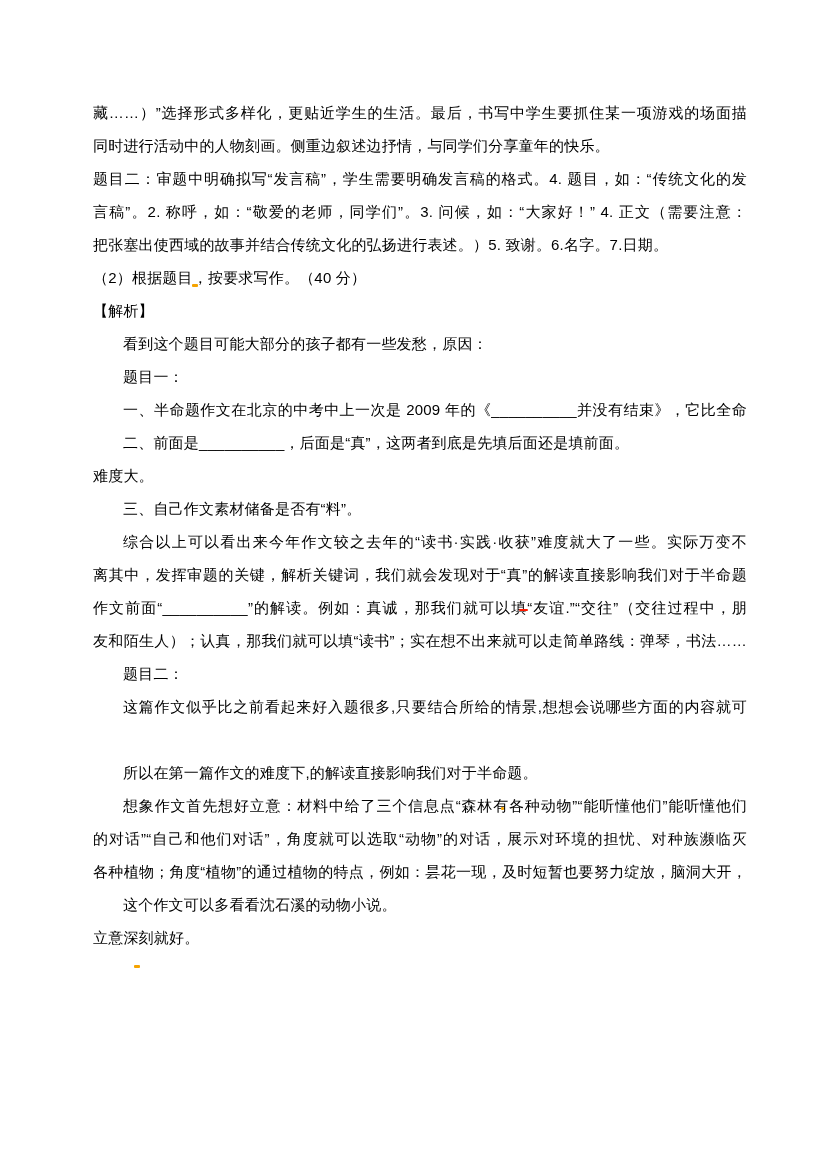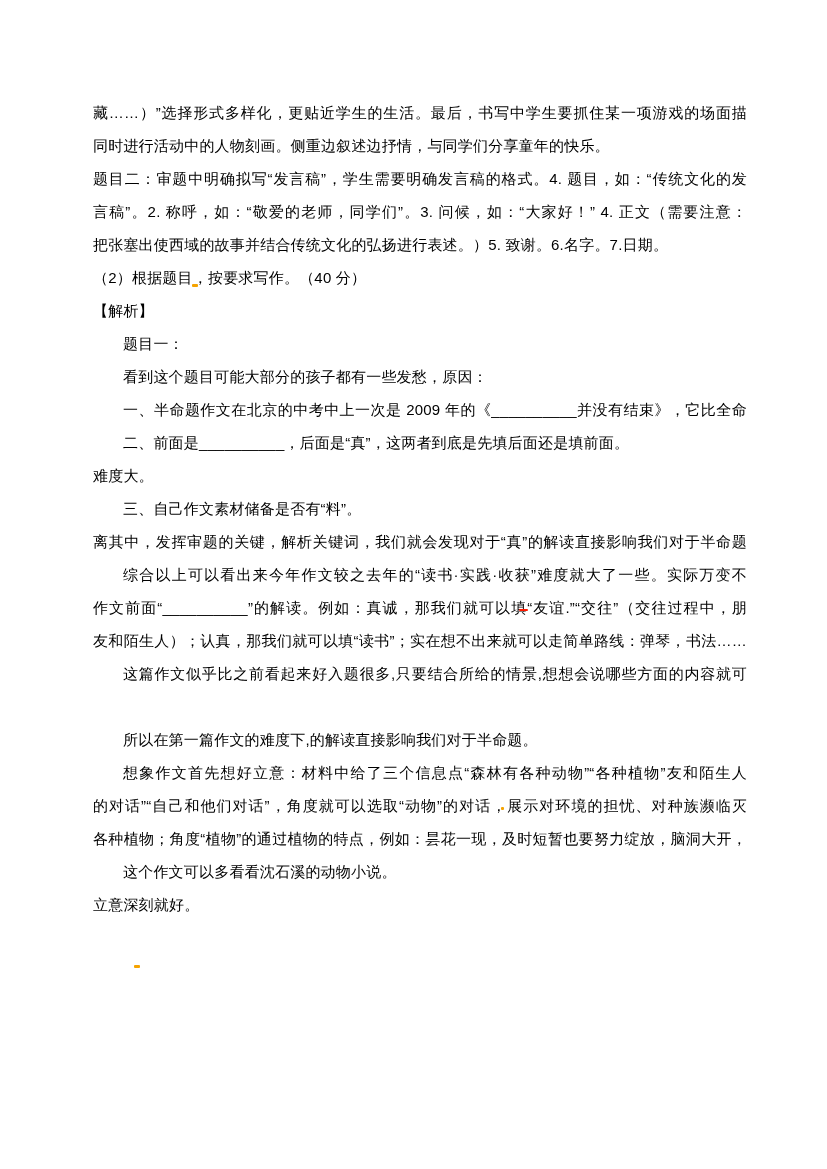--- a/index.html
+++ b/index.html
@@ -50,34 +50,35 @@
 
 <div class="page">
   <div class="content">
     <div class="line fill">藏……）”选择形式多样化，更贴近学生的生活。最后，书写中学生要抓住某一项游戏的场面描写，</div>
     <div class="line">同时进行活动中的人物刻画。侧重边叙述边抒情，与同学们分享童年的快乐。</div>
     <div class="line fill">题目二：审题中明确拟写“发言稿”，学生需要明确发言稿的格式。4. 题目，如：“传统文化的发</div>
     <div class="line fill">言稿”。2. 称呼，如：“敬爱的老师，同学们”。3. 问候，如：“大家好！” 4. 正文（需要注意：</div>
     <div class="line">把张塞出使西域的故事并结合传统文化的弘扬进行表述。）5. 致谢。6.名字。7.日期。</div>
     <div class="line bold">（2）根据题目，按要求写作。（40 分）</div>
     <div class="line">【解析】</div>
+    <div class="line indent">看到这个题目可能大部分的孩子都有一些发愁，原因：</div>
     <div class="line indent">题目一：</div>
-    <div class="line indent">看到这个题目可能大部分的孩子都有一些发愁，原因：</div>
     <div class="line indent fill">一、半命题作文在北京的中考中上一次是 2009 年的《__________并没有结束》，它比全命题作文</div>
     <div class="line indent">二、前面是__________，后面是“真”，这两者到底是先填后面还是填前面。</div>
     <div class="line">难度大。</div>
     <div class="line indent">三、自己作文素材储备是否有“料”。</div>
+    <div class="line indent fill">综合以上可以看出来今年作文较之去年的“读书·实践·收获”难度就大了一些。实际万变不</div>
     <div class="line fill">离其中，发挥审题的关键，解析关键词，我们就会发现对于“真”的解读直接影响我们对于半命题</div>
-    <div class="line indent fill">综合以上可以看出来今年作文较之去年的“读书·实践·收获”难度就大了一些。实际万变不</div>
     <div class="line fill">作文前面“__________”的解读。例如：真诚，那我们就可以填“友谊.”“交往”（交往过程中，朋</div>
     <div class="line fill">友和陌生人）；认真，那我们就可以填“读书”；实在想不出来就可以走简单路线：弹琴，书法……</div>
+    <div class="line indent">题目二：</div>
     <div class="line indent fill">这篇作文似乎比之前看起来好入题很多,只要结合所给的情景,想想会说哪些方面的内容就可以。</div>
     <div class="line blank"></div>
     <div class="line indent">所以在第一篇作文的难度下,的解读直接影响我们对于半命题。</div>
-    <div class="line indent fill">想象作文首先想好立意：材料中给了三个信息点“森林有各种动物”“各种植物”友和陌生人</div>
+    <div class="line indent fill">想象作文首先想好立意：材料中给了三个信息点“森林有各种动物”“能听懂他们”能听懂他们</div>
     <div class="line fill">的对话”“自己和他们对话”，角度就可以选取“动物”的对话，展示对环境的担忧、对种族濒临灭</div>
     <div class="line fill">各种植物；角度“植物”的通过植物的特点，例如：昙花一现，及时短暂也要努力绽放，脑洞大开，</div>
     <div class="line indent">这个作文可以多看看沈石溪的动物小说。</div>
     <div class="line">立意深刻就好。</div>
   </div>
 
   <div class="mark" style="left: 192px; top: 284px; width: 6px; height: 3px; background: rgb(245, 163, 0);"></div>
   <div class="mark" style="left: 519px; top: 609px; width: 9px; height: 2px; background: rgb(255, 26, 0);"></div>
   <div class="mark" style="left: 501px; top: 807px; width: 3px; height: 3px; background: rgb(245, 163, 0);"></div>
   <div class="mark" style="left: 134px; top: 965px; width: 6px; height: 3px; background: rgb(245, 163, 0);"></div>

